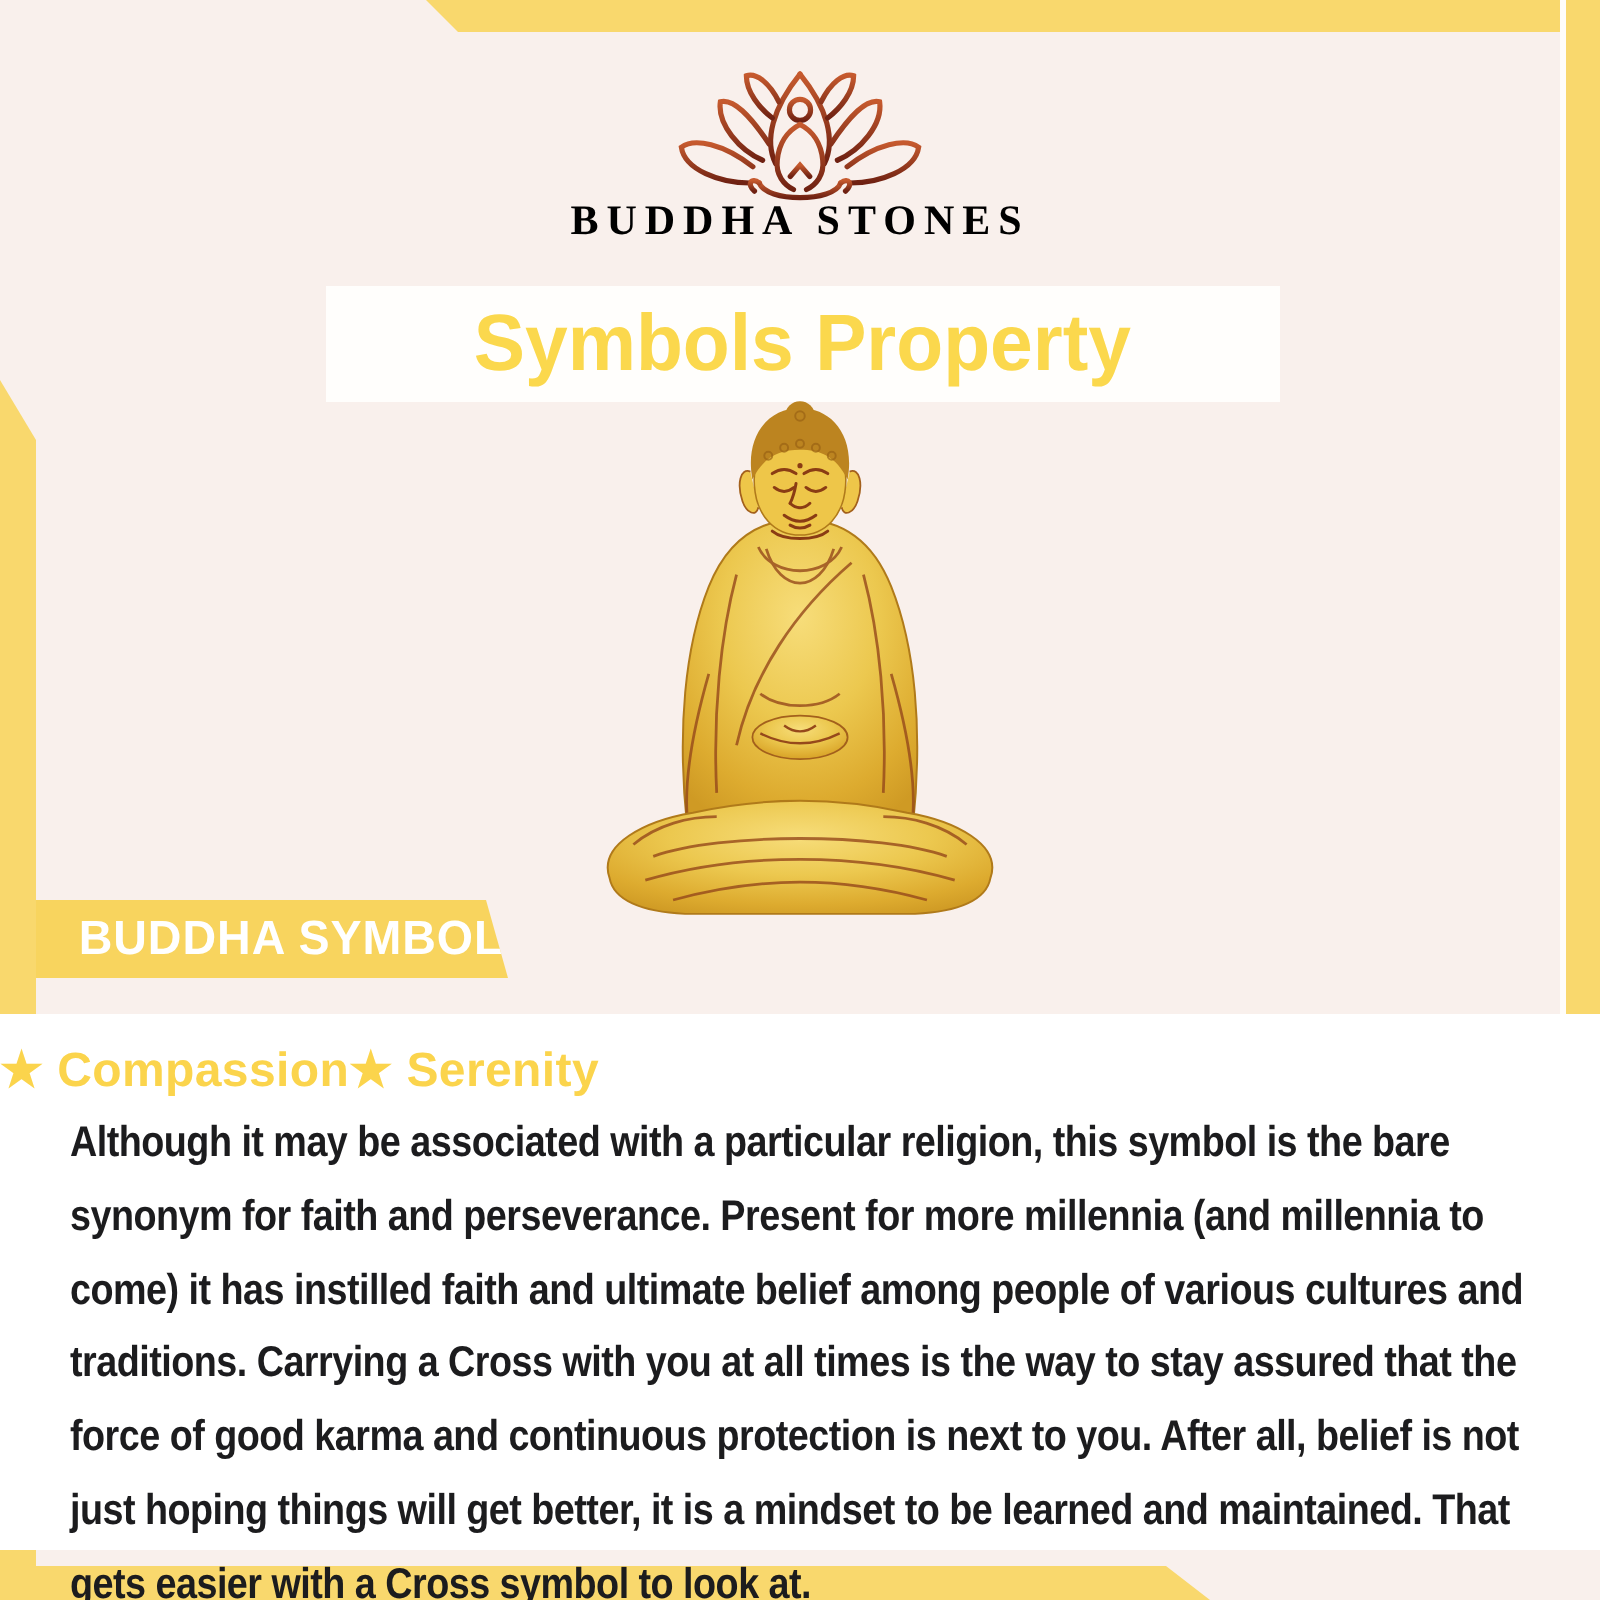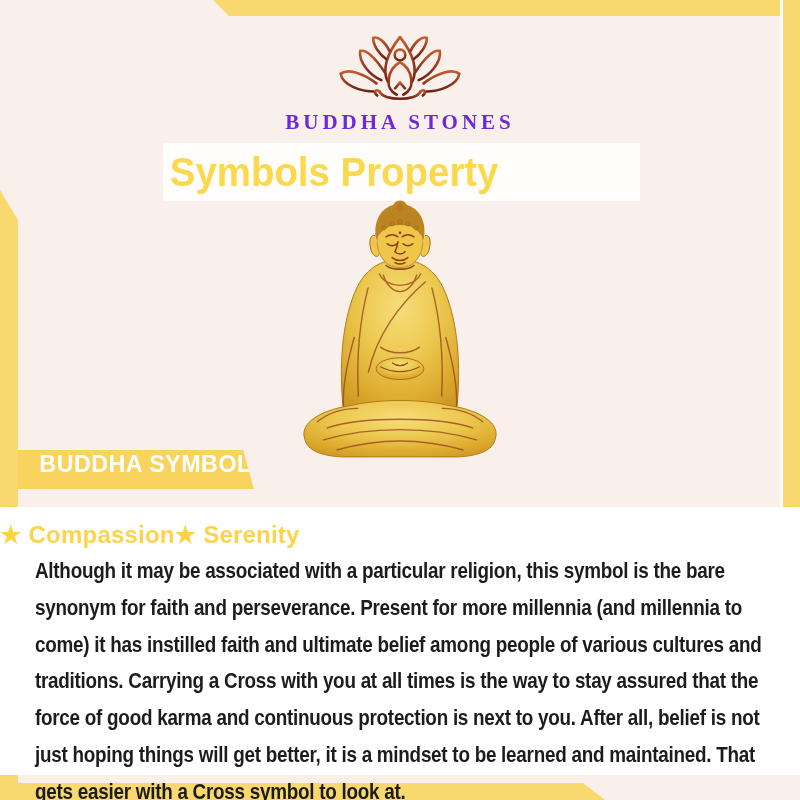--- a/index.html
+++ b/index.html
@@ -18,41 +18,41 @@
   .left-strip{left:0;top:190px;width:18px;height:610px;
     clip-path:polygon(0 0,18px 30px,18px 610px,0 610px);}
   .bottom-strip{left:0;top:783px;width:610px;height:17px;
     clip-path:polygon(0 0,583px 0,605px 17px,0 17px);}
   
   .white-section{position:absolute;left:0;top:507px;width:800px;height:268px;background:#ffffff;}
   
   .brand{position:absolute;left:0;top:0;width:800px;text-align:center;}
   .logo{position:absolute;left:50%;transform:translateX(-50%);top:33px;}
   .brand-name{
-    position:absolute;left:0;top:110px;width:800px;text-align:center;
+    position:absolute;left:0;top:98px;width:800px;text-align:center;
     font-family:"Liberation Serif", serif;font-size:21px;font-weight:600;
-    letter-spacing:4px;color:#6d28d9;
+    letter-spacing:4px;color:#000000;
   }
   
   .title-bar{
     position:absolute;left:163px;top:143px;width:477px;height:58px;
-    background:#fffefc;display:flex;align-items:center;
+    background:#fffefc;display:flex;align-items:center;justify-content:center;
   }
   .title{
     margin:0;font-size:40px;font-weight:700;color:#fbd84d;
     letter-spacing:0px;transform:scaleX(.96);white-space:nowrap;
   }
   
   .buddha{position:absolute;left:281px;top:198px;}
   
   .label{
     position:absolute;left:18px;top:450px;width:236px;height:39px;
     background:#f8d45e;
     clip-path:polygon(0 0,225px 0,236px 39px,0 39px);
-    display:flex;align-items:flex-start;
+    display:flex;align-items:center;
   }
   .label span{
     padding-left:22px;color:#ffffff;font-size:24px;font-weight:600;
     letter-spacing:.5px;white-space:nowrap;transform:scaleX(.97);transform-origin:left center;
   }
   
   .subtitle{
     position:absolute;left:0;top:521px;width:800px;text-align:left;
     color:#fbd44c;font-size:24px;font-weight:700;letter-spacing:.2px;
   }

